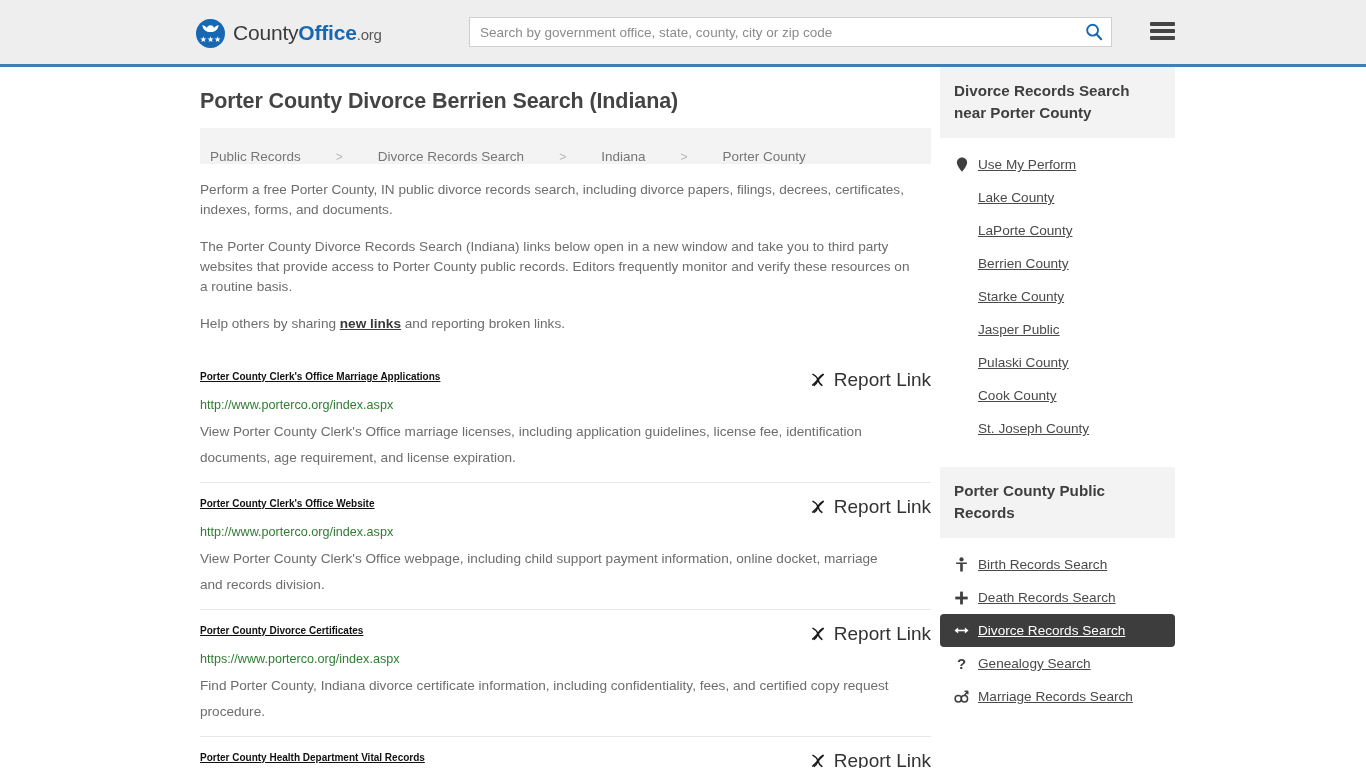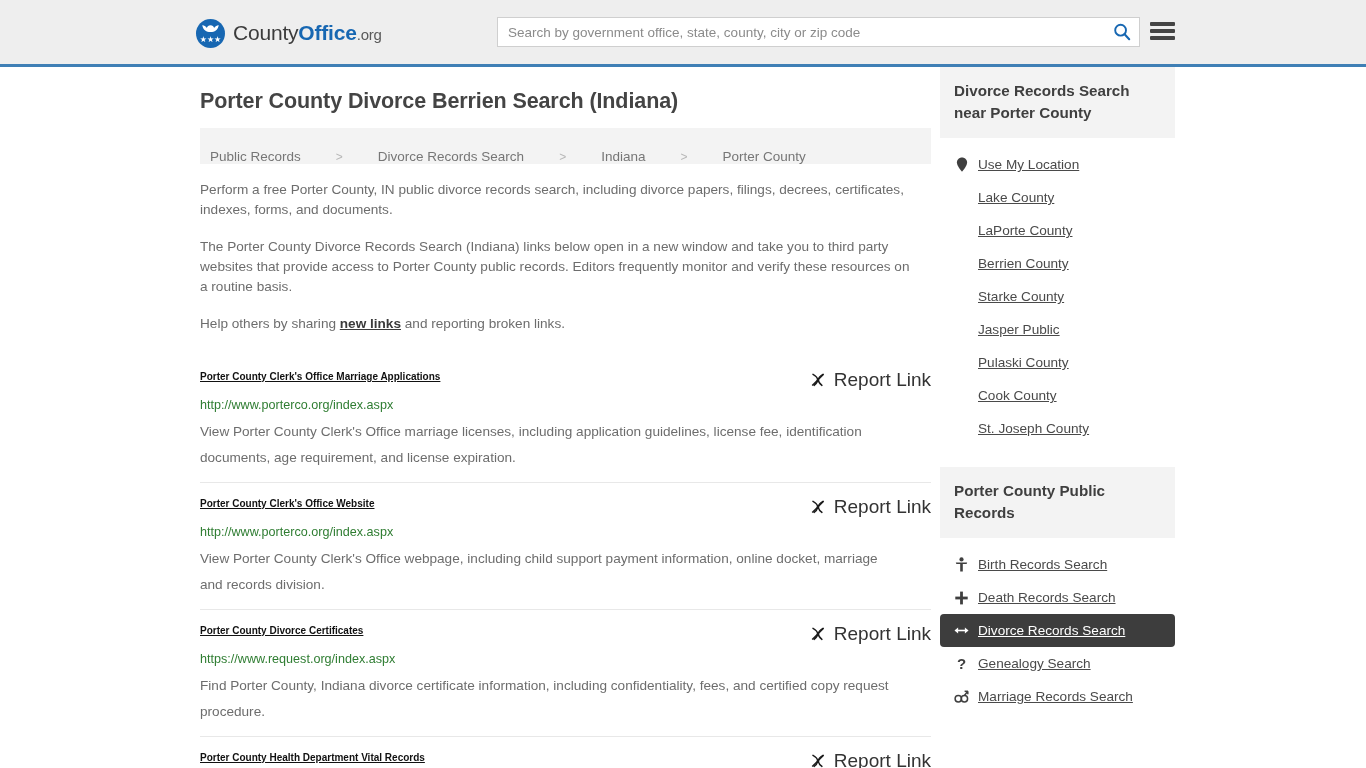--- a/index.html
+++ b/index.html
@@ -50,21 +50,21 @@
     font-size: 21px;
     letter-spacing: -0.2px;
     white-space: nowrap;
   }
   .logo-text .t-county { color: #3b3b3b; }
   .logo-text .t-office { color: #1767b2; font-weight: bold; }
   .logo-text .t-org { color: #5a5a5a; font-size: 15px; }
 
   .search-wrap {
     position: absolute;
-    left: 497px; top: 17px;
+    left: 469px; top: 17px;
     width: 643px; height: 30px;
     background: #ffffff;
     border: 1px solid #cfcfcf;
     display: flex; align-items: center;
   }
   .search-input {
     flex: 1 1 auto;
     border: 0; outline: 0;
     height: 28px;
     padding: 0 8px 0 10px;
@@ -341,21 +341,21 @@
               <a href="#" class="result-title">Porter County Divorce Certificates</a>
               <span class="report-link">
                 <svg width="16" height="16" viewBox="0 0 16 16">
                   <path d="M3 2.4 C6.4 4.2 7.6 6.2 7.6 8 C7.6 10.2 6 12 4.1 13.4" fill="none" stroke="#1a1a1a" stroke-width="1.5" stroke-linecap="round"></path>
                   <path d="M13 2.4 C9.6 4.2 8.4 6.2 8.4 8 C8.4 10.2 10 12 11.9 13.4" fill="none" stroke="#1a1a1a" stroke-width="1.5" stroke-linecap="round"></path>
                   <line x1="2.2" y1="13.6" x2="13.6" y2="2.2" stroke="#1a1a1a" stroke-width="1.4"></line>
                 </svg>
                 <span class="rl-text">Report Link</span>
               </span>
             </div>
-            <a href="#" class="result-url">https://www.request.org/index.aspx</a>
+            <a href="#" class="result-url">https://www.porterco.org/index.aspx</a>
             <div class="result-desc">Find Porter County, Indiana divorce certificate information, including confidentiality, fees, and certified copy request procedure.</div>
           </div>
           <div class="result">
             <div class="result-head">
               <a href="#" class="result-title">Porter County Health Department Vital Records</a>
               <span class="report-link">
                 <svg width="16" height="16" viewBox="0 0 16 16">
                   <path d="M3 2.4 C6.4 4.2 7.6 6.2 7.6 8 C7.6 10.2 6 12 4.1 13.4" fill="none" stroke="#1a1a1a" stroke-width="1.5" stroke-linecap="round"></path>
                   <path d="M13 2.4 C9.6 4.2 8.4 6.2 8.4 8 C8.4 10.2 10 12 11.9 13.4" fill="none" stroke="#1a1a1a" stroke-width="1.5" stroke-linecap="round"></path>
                   <line x1="2.2" y1="13.6" x2="13.6" y2="2.2" stroke="#1a1a1a" stroke-width="1.4"></line>
@@ -373,21 +373,21 @@
 
       <div class="side-box">
         <div class="side-head">Divorce Records Search near Porter County</div>
         <ul class="side-list" id="nearby-list">
             <li class="side-item first">
               <span class="s-ico">
                 <svg width="12" height="15" viewBox="0 0 12 15">
                   <path d="M6 0.4 C3.1 0.4 0.9 2.6 0.9 5.4 C0.9 9 6 14.6 6 14.6 C6 14.6 11.1 9 11.1 5.4 C11.1 2.6 8.9 0.4 6 0.4 Z" fill="currentColor"></path>
                 </svg>
               </span>
-              <a href="#">Use My Location</a>
+              <a href="#">Use My Perform</a>
             </li>
             <li class="side-item">
               <span class="s-ico"></span>
               <a href="#">Lake County</a>
             </li>
             <li class="side-item">
               <span class="s-ico"></span>
               <a href="#">LaPorte County</a>
             </li>
             <li class="side-item">

